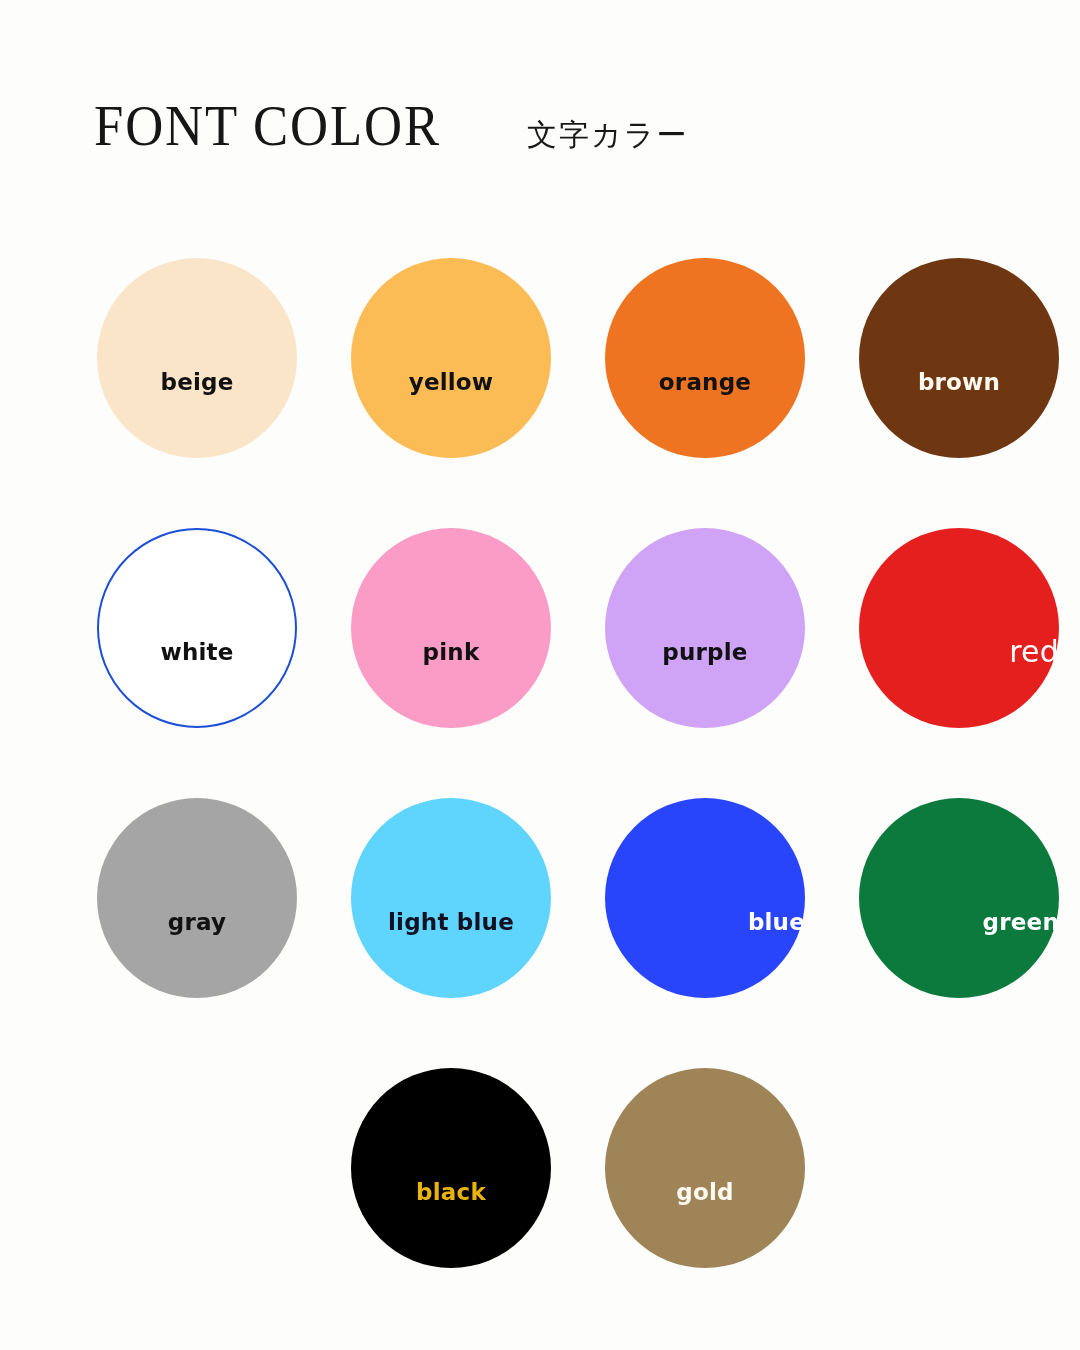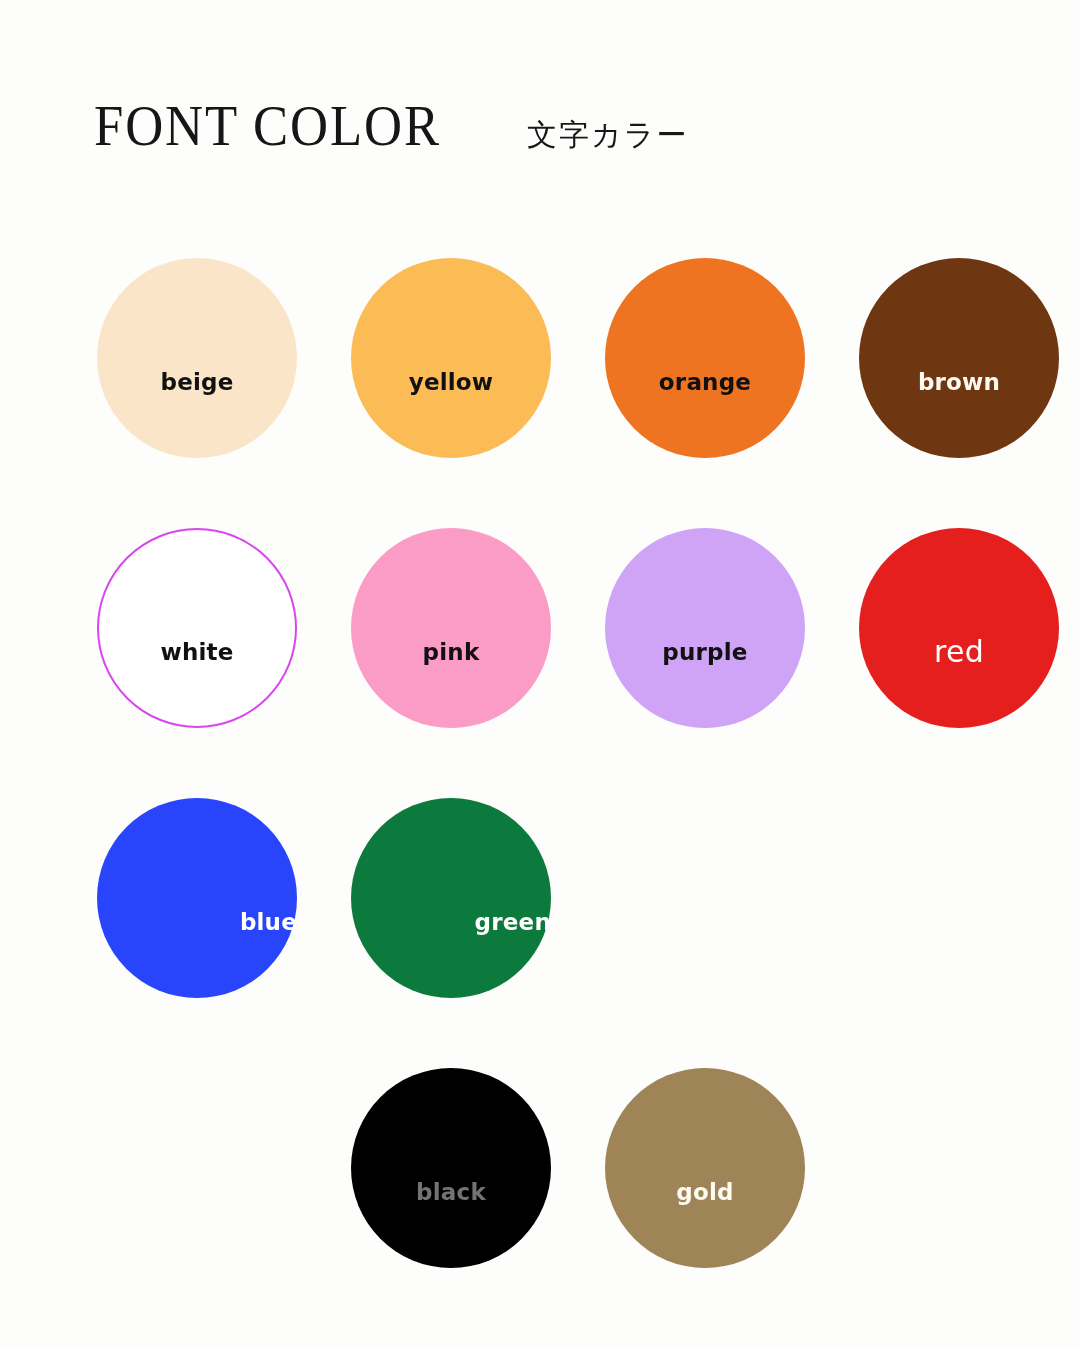--- a/index.html
+++ b/index.html
@@ -82,21 +82,21 @@
     transform: translateY(-50%);
     text-align: center;
     font-family: "DejaVu Sans", "Liberation Sans", sans-serif;
     font-size: 23px;
     font-weight: bold;
     letter-spacing: 0.2px;
     line-height: 1;
     white-space: nowrap;
   }
   .swatch.outlined {
-    border: 2px solid #d946ef;
+    border: 2px solid #1d4ed8;
   }
   .swatch.big-label .label {
     font-size: 30px;
     font-weight: normal;
   }
   .spacer {
     width: 238px;
     margin-left: 8px;
     margin-right: 8px;
   }
@@ -144,41 +144,51 @@
           <div class="label" style="color: rgb(17, 17, 17);">pink</div>
         </div>
       </div>
       <div class="cell">
         <div class="swatch" style="background: rgb(207, 163, 245);">
           <div class="label" style="color: rgb(17, 17, 17);">purple</div>
         </div>
       </div>
       <div class="cell">
         <div class="swatch big-label" style="background: rgb(229, 30, 30);">
-          <div class="label" style="color: rgb(255, 255, 255);">red</div>
+          <div class="label" style="color: rgb(255, 255, 255); text-align: right;">red</div>
         </div>
       </div>
     </div>
     <div class="row">
+      <div class="cell">
+        <div class="swatch" style="background: rgb(165, 165, 165);">
+          <div class="label" style="color: rgb(17, 17, 17);">gray</div>
+        </div>
+      </div>
+      <div class="cell">
+        <div class="swatch" style="background: rgb(95, 212, 253);">
+          <div class="label" style="color: rgb(17, 17, 34);">light blue</div>
+        </div>
+      </div>
       <div class="cell">
         <div class="swatch" style="background: rgb(41, 69, 252);">
           <div class="label" style="color: rgb(255, 255, 255); text-align: right;">blue</div>
         </div>
       </div>
       <div class="cell">
         <div class="swatch" style="background: rgb(11, 122, 60);">
           <div class="label" style="color: rgb(255, 255, 255); text-align: right;">green</div>
         </div>
       </div>
     </div>
     <div class="row">
       <div class="spacer first"></div>
       <div class="cell">
         <div class="swatch" style="background: rgb(0, 0, 0);">
-          <div class="label" style="color: #737373;">black</div>
+          <div class="label" style="color: #eab308;">black</div>
         </div>
       </div>
       <div class="cell">
         <div class="swatch" style="background: rgb(158, 132, 87);">
           <div class="label" style="color: rgb(253, 250, 242);">gold</div>
         </div>
       </div>
       <div class="spacer"></div>
     </div>
   </div>

